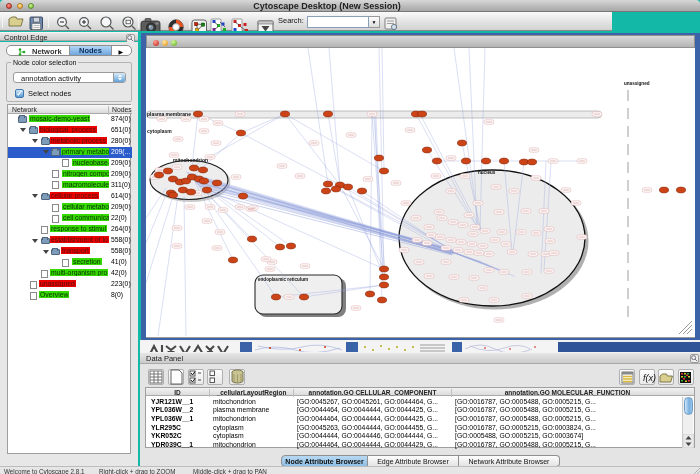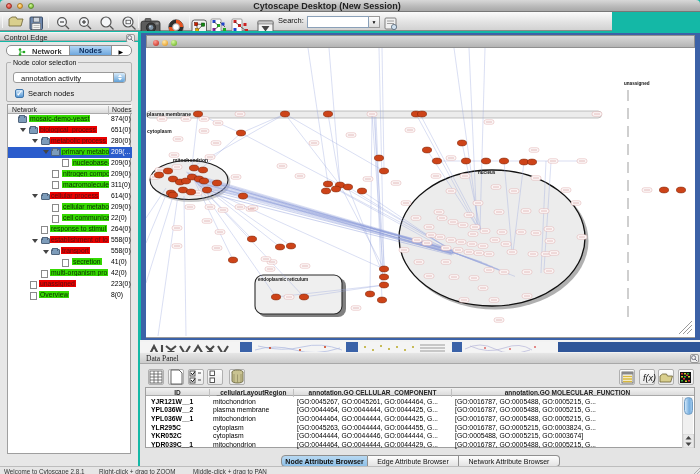--- a/index.html
+++ b/index.html
@@ -61,21 +61,21 @@
 #nw { left:141px; top:33px; width:559px; height:307px; background:#3c62a7; }
 #nw-title { position:absolute; left:5px; top:2px; width:549px; height:13px;
   background:linear-gradient(#d9d9d9,#b4b4b4); border:1px solid #909090; }
 #nw-title .t { position:absolute; left:0; top:1px; width:100%; text-align:center; font-size:7.5px; font-weight:bold; color:#222; }
 #nw-title .tl { position:absolute; top:3.5px; width:6px; height:6px; border-radius:50%; }
 #canvas { position:absolute; left:5px; top:15px; width:549px; height:290px; background:#fff; border-bottom:1px solid #9a9a9a; }
 
 #strip { left:140px; top:340px; width:560px; height:12px; background:#f2f2f2; }
 
 #dp-head { left:140px; top:352px; width:560px; height:12px;
-  background:linear-gradient(#e6e6e6,#cbcbcb); border-bottom:1px solid #a8a8a8; border-top:1px solid #f2f2f2;font-family:Liberation Serif, serif;}
+  background:linear-gradient(#e6e6e6,#cbcbcb); border-bottom:1px solid #a8a8a8; border-top:1px solid #f2f2f2;}
 #dp-head span { position:absolute; left:6px; top:1px; font-size:7.5px; color:#222; }
 #dp-body { left:140px; top:364px; width:560px; height:102px; background:#e4e4e4; }
 .dbtn { position:absolute; top:5px; width:16px; height:16px; background:linear-gradient(#fdfdfd,#e9e9e9);
   border:1px solid #b0b0b0; border-radius:2px; }
 #dp-table { position:absolute; left:5px; top:23px; width:550px; height:61px; background:#fff; border:1px solid #9f9f9f; }
 #dp-thead { position:absolute; left:0; top:0; width:548px; height:8px;
   background:linear-gradient(#f2f2f2,#dcdcdc); border-bottom:1px solid #aaa; font-size:6.5px; font-weight:bold; color:#222; }
 .th { position:absolute; top:0.5px; text-align:center; border-right:1px solid #c0c0c0; height:8px; }
 .dr { position:absolute; left:0; width:548px; height:8.6px; font-size:6.8px; color:#000; white-space:nowrap; }
 .dr div { position:absolute; top:0.4px; }
@@ -224,21 +224,21 @@
     <div id="cp-group">
       <div id="cp-group-label">Node color selection</div>
       <div id="cp-combo">
           <span>annotation activity</span>
         <div class="btn"><svg width="12" height="9">
               <path d="M6 1.5 l2 2.5 h-4 z" fill="#fff"></path>
               <path d="M6 7.5 l-2 -2.5 h4 z" fill="#fff"></path>
             </svg></div>
       </div>
       <div id="cp-check">✓</div>
-      <div id="cp-checklabel">Search nodes</div>
+      <div id="cp-checklabel">Select nodes</div>
     </div>
     <div id="tree">
       <div id="tree-head">
           <span class="c1">Network</span>
           <span class="c2">Nodes</span>
         </div>
 
       <div id="treerows">
           <div class="trow" style="top:9px;">
             <div class="fold" style="left:10px"></div>

